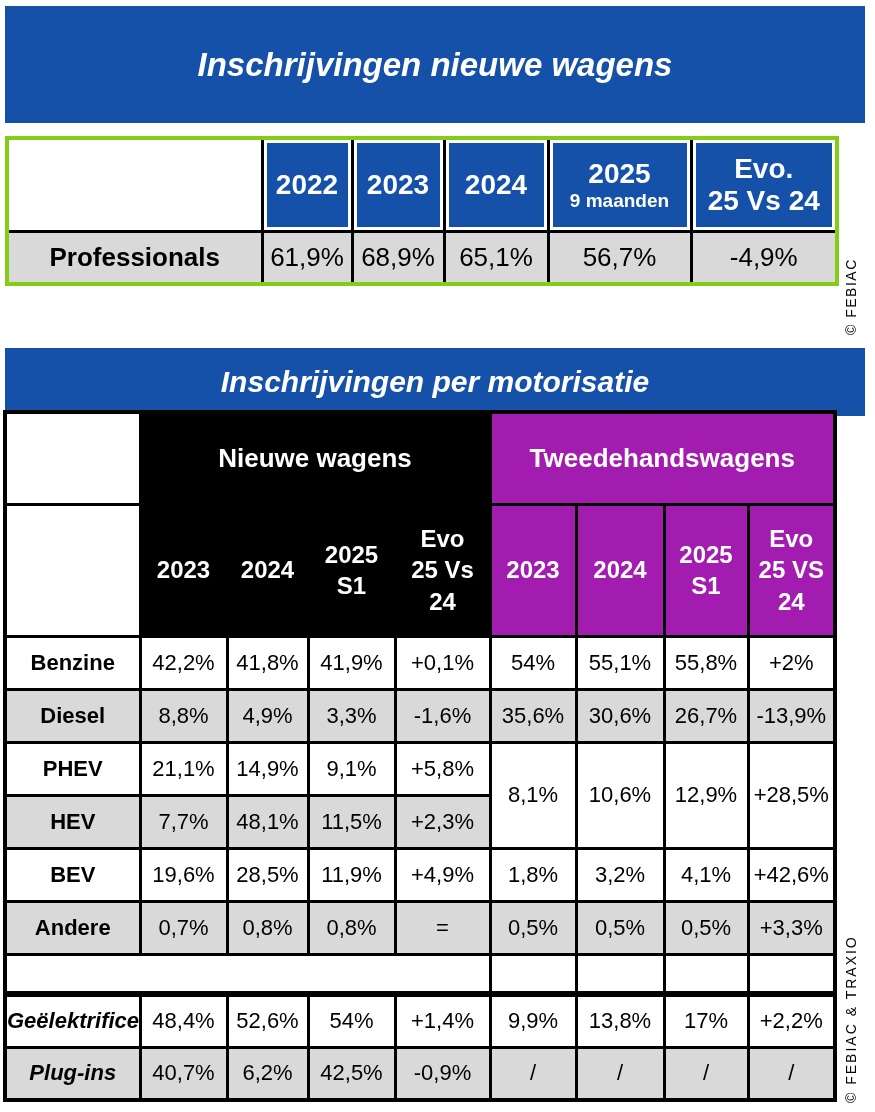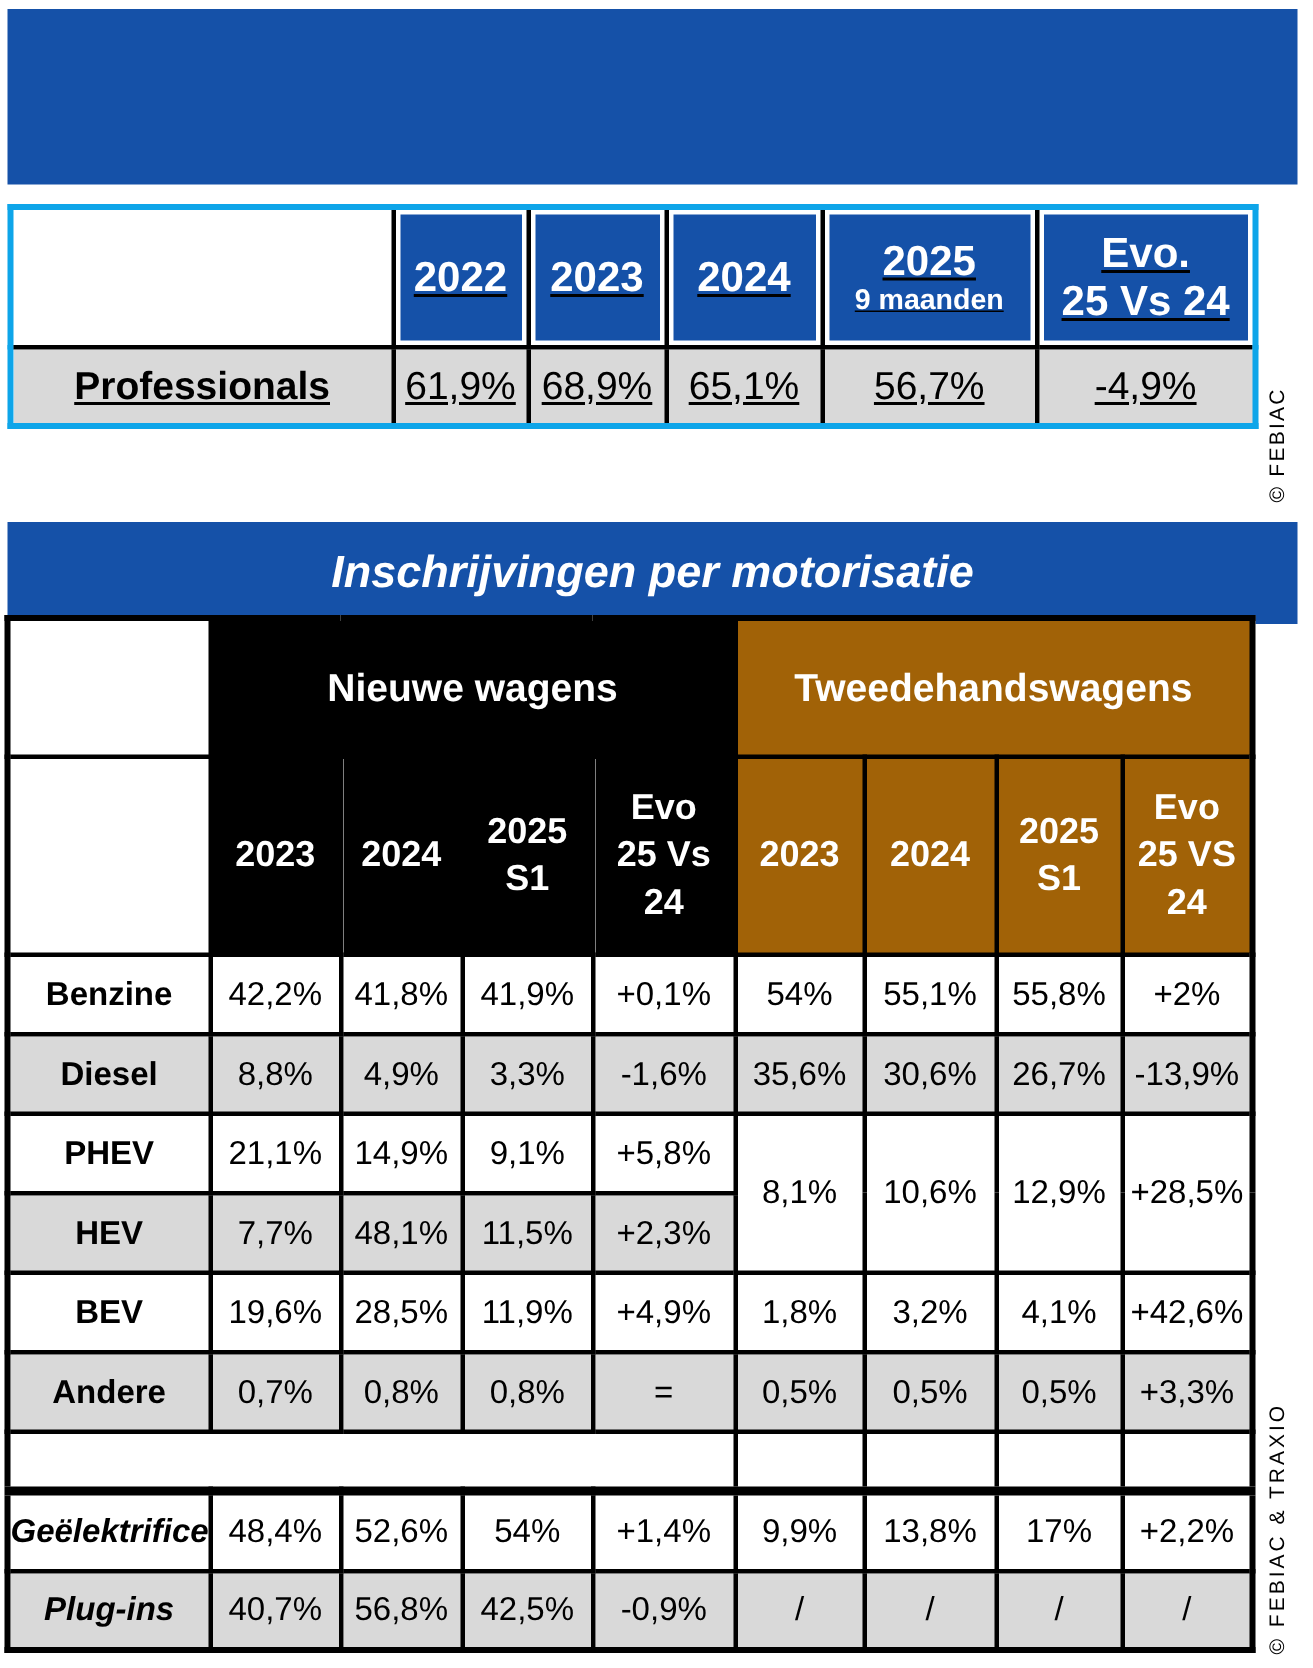--- a/index.html
+++ b/index.html
@@ -29,38 +29,38 @@
     display:flex; align-items:center; justify-content:center;
   }
 
   
   table { border-collapse:collapse; table-layout:fixed; position:absolute; background:#fff; }
   td { border:3px solid #000; text-align:center; vertical-align:middle; padding:0; overflow:hidden; }
   tr.white > td { background:#ffffff; }
   tr.gray  > td { background:#D9D9D9; }
 
   
-  .t1 { left:5px; top:136px; width:830px; border:4px solid #0ea5e9;text-decoration:underline; }
+  .t1 { left:5px; top:136px; width:830px; border:4px solid #84cc16; }
   .t1 .hrow td { height:93px; }
   .t1 td.hdr { background:#fff; padding:3px; }
   .t1 .fill {
     background:#1551A8; color:#fff; font-weight:bold;
     width:100%; height:100%;
     display:flex; flex-direction:column; align-items:center; justify-content:center;
     font-size:28px; line-height:1.15;
   }
   .t1 .fill .sub { font-size:19px; }
   .t1 .datarow td { height:53px; font-size:26px; }
   .t1 td.lbl { font-weight:bold; }
 
   
   .t2 { left:3px; top:410px; width:830px; border:4px solid #000; }
   .t2 .ghrow td { height:92px; font-size:26px; font-weight:bold; color:#fff; }
   .t2 td.gblue { background:#000000; }
-  .t2 td.gteal { background:#a16207; }
+  .t2 td.gteal { background:#a21caf; }
   .t2 td.blank { background:#fff; }
   .t2 .yrow td { height:132px; font-size:24px; font-weight:bold; color:#fff; line-height:1.3; }
   .t2 .yrow td div { display:block; }
   .t2 .datarow td { height:53px; font-size:22px; }
   .t2 td.lbl { font-weight:bold; font-size:22px; }
   .t2 td.merged { background:#ffffff; }
   .t2 .emptyrow td { height:40px; background:#fff; border-bottom:6px solid #000; }
   .t2 td.lbl-geel { font-weight:bold; font-style:italic; font-size:15px; }
   .t2 td.lbl-plug { font-weight:bold; font-style:italic; font-size:21px; }
   .t2 tr.italic-data td { font-size:22px; }
@@ -73,20 +73,21 @@
   }
   .credit-1 { left:843px; top:335px; }
   .credit-2 { left:843px; top:1103px; letter-spacing:2px; }
 </style>
 </head>
 <body>
 
 <div class="page">
 
   <div class="banner banner-1">
+    <div>Inschrijvingen nieuwe wagens</div>
   </div>
 
   <table class="t1">
     <colgroup>
       <col style="width:255px">
         <col style="width:90px">
         <col style="width:92px">
       <col style="width:104px">
         <col style="width:143px">
         <col style="width:146px">
@@ -267,21 +268,21 @@
       <td>54%</td>
       <td>+1,4%</td>
       <td>9,9%</td>
       <td>13,8%</td>
       <td>17%</td>
       <td>+2,2%</td>
     </tr>
     <tr class="datarow gray italic-data">
       <td class="lbl-plug">Plug-ins</td>
       <td>40,7%</td>
-      <td>56,8%</td>
+      <td>6,2%</td>
       <td>42,5%</td>
       <td>-0,9%</td>
       <td>/</td>
       <td>/</td>
       <td>/</td>
       <td>/</td>
     </tr>
   </tbody>
     </table>
 

